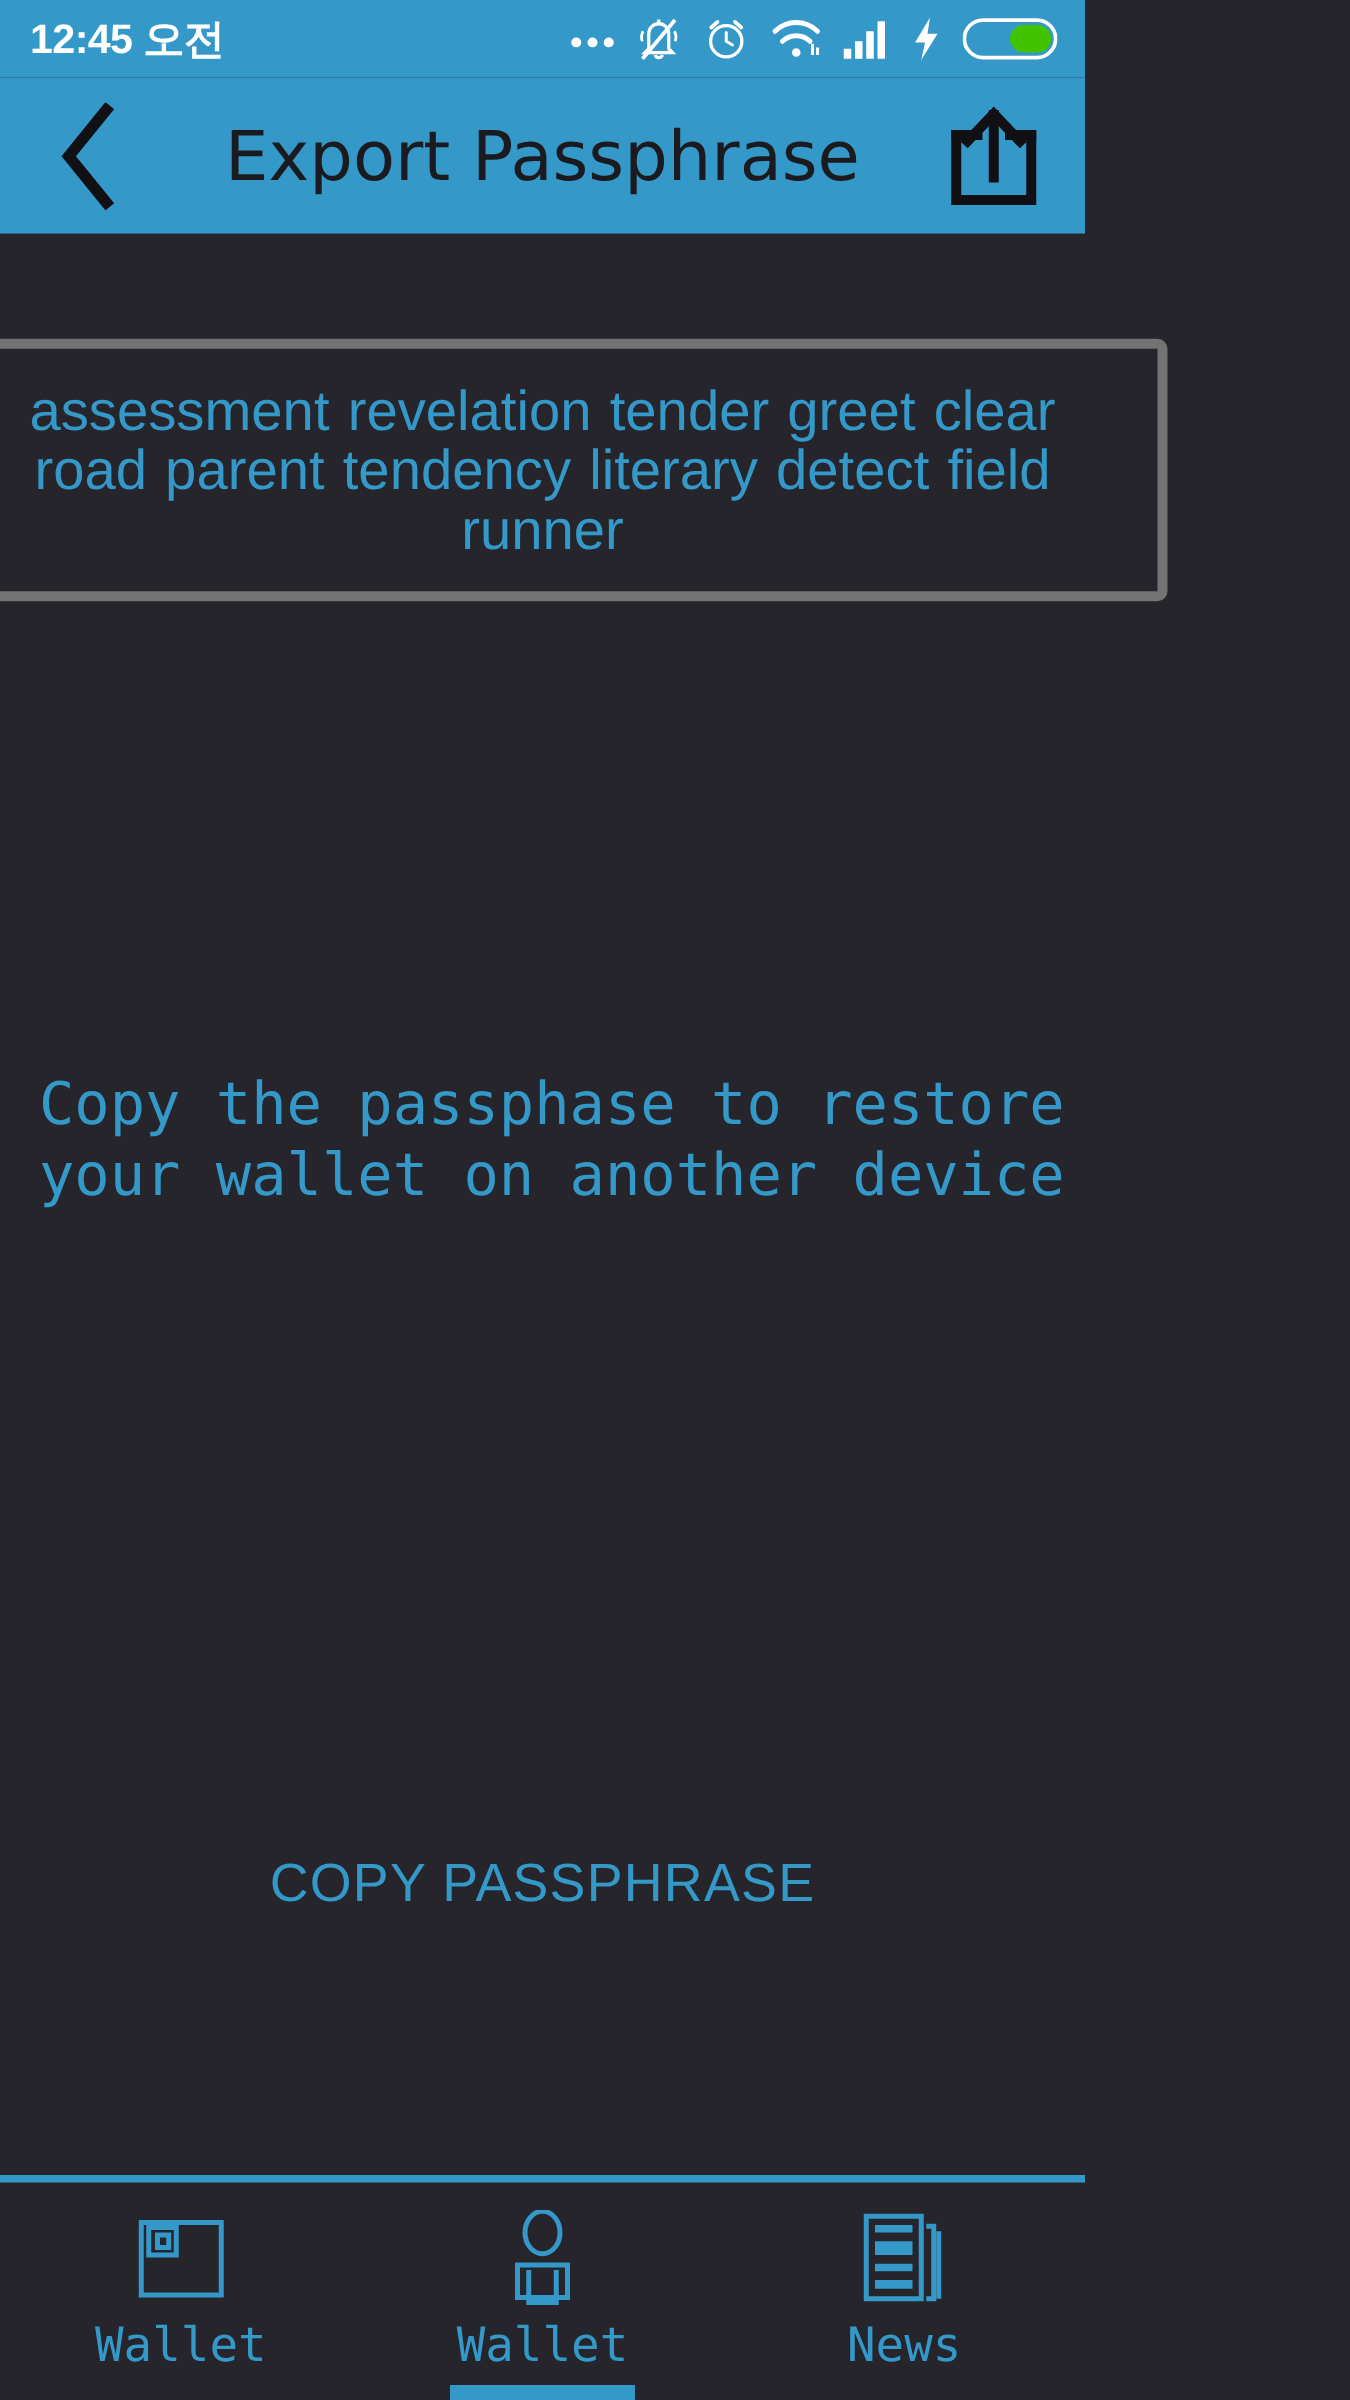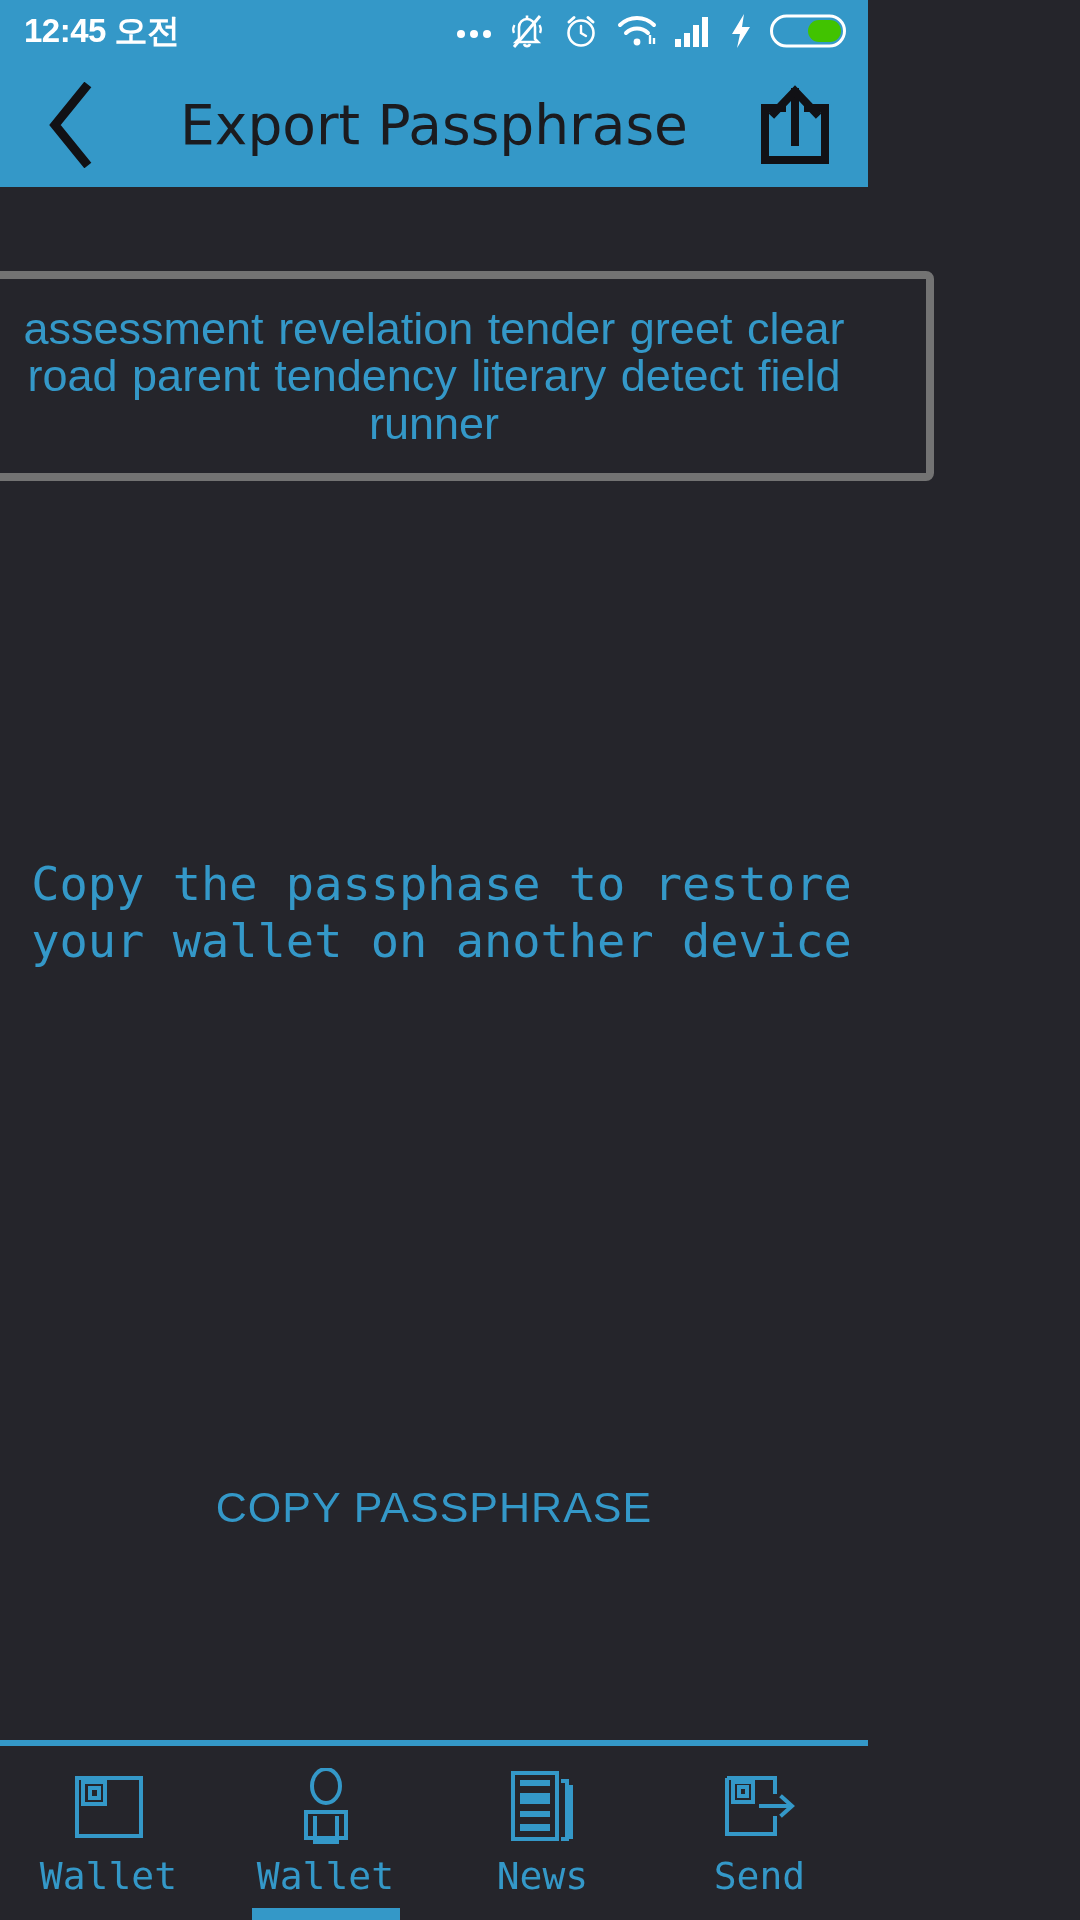--- a/index.html
+++ b/index.html
@@ -342,30 +342,17 @@
             <rect x="15" y="11" width="30" height="6" fill="#3498c8"></rect>
             <rect x="15" y="24" width="30" height="11" fill="#3498c8"></rect>
             <rect x="15" y="42" width="30" height="6" fill="#3498c8"></rect>
             <rect x="15" y="55" width="30" height="7" fill="#3498c8"></rect>
           </svg>
         </div>
         <div class="nav-label">News</div>
 
       </div>
 
-      <div class="nav-item">
-        <div class="nav-icon">
-          <svg width="82" height="72" viewBox="0 0 82 72">
-            <path d="M8 8 L56 8 L56 24 M56 46 L56 64 L8 64 L8 8" fill="none" stroke="#3498c8" stroke-width="4"></path>
-            <rect x="14" y="12" width="20" height="20" fill="none" stroke="#3498c8" stroke-width="4"></rect>
-            <rect x="20" y="17" width="8" height="9" fill="none" stroke="#3498c8" stroke-width="4"></rect>
-            <path d="M40 36 L72 36" stroke="#3498c8" stroke-width="4"></path>
-            <path d="M63 27 L73 36 L63 45" fill="none" stroke="#3498c8" stroke-width="4" stroke-linecap="square" stroke-linejoin="miter"></path>
-          </svg>
-        </div>
-        <div class="nav-label">Send</div>
-
-      </div>
 
     </div>
   </div>
 
 </div>
 
 </body></html>

